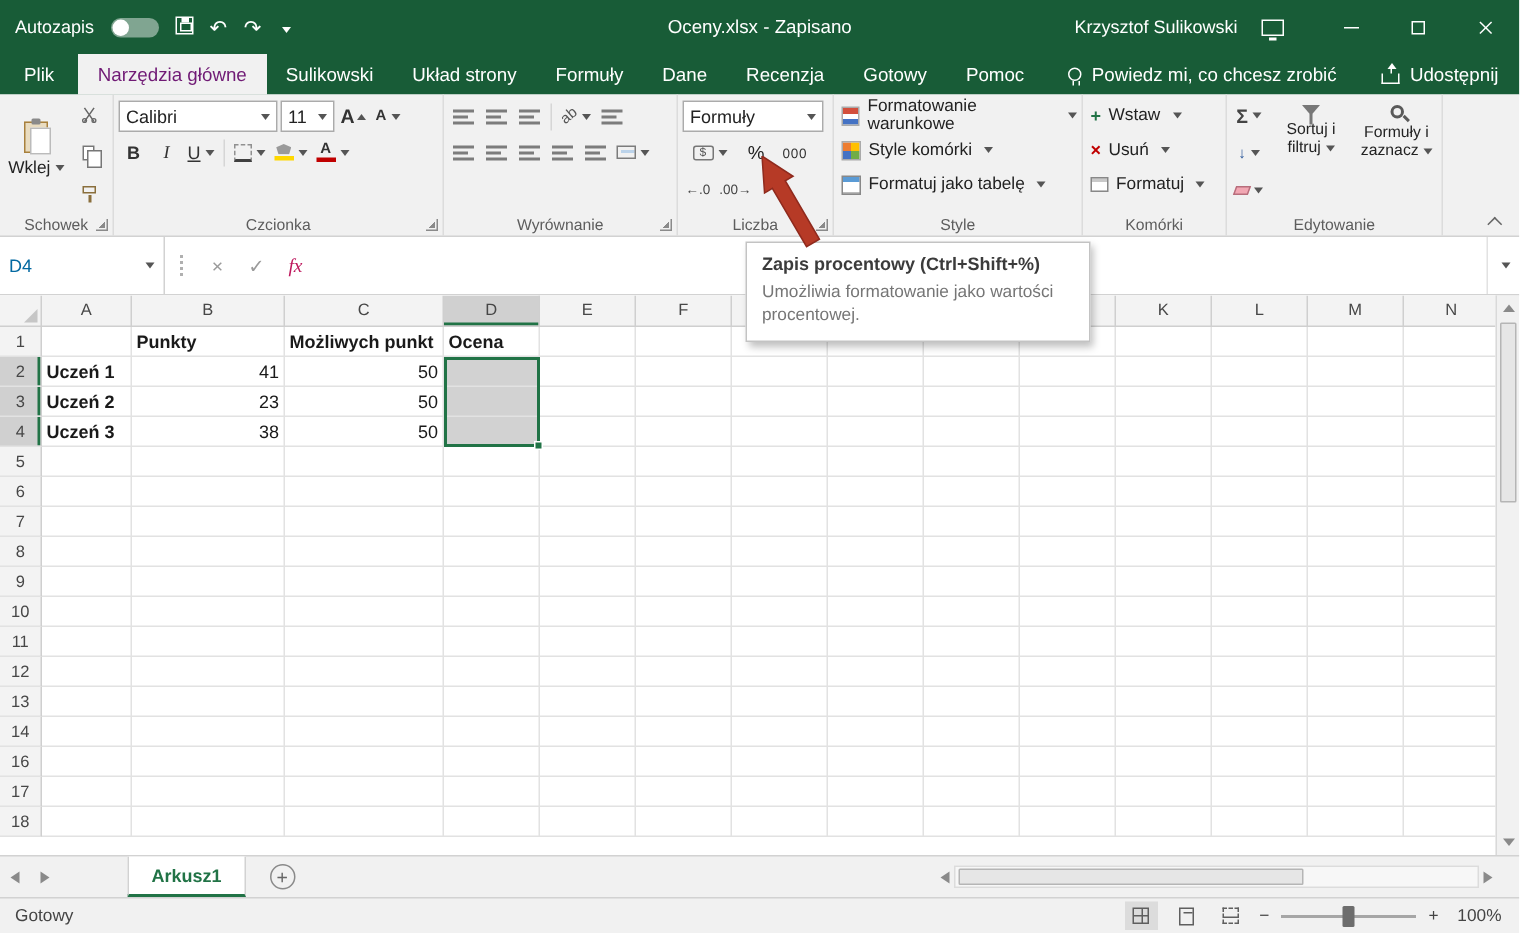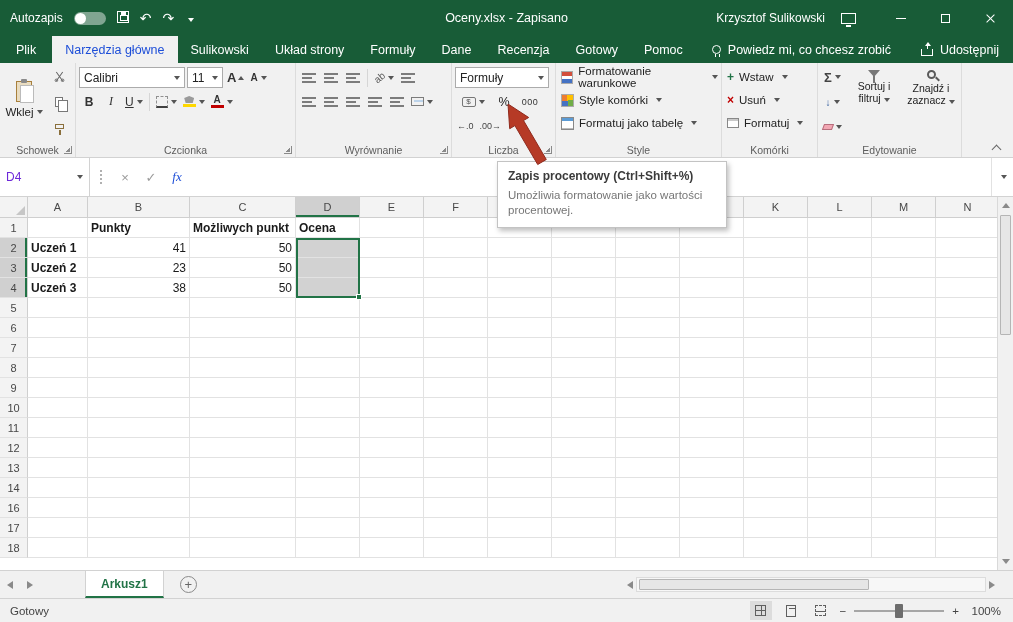--- a/index.html
+++ b/index.html
@@ -28,21 +28,21 @@
   .max-box{width:9px;height:9px;border:1px solid #fff}
   .close-x{position:relative;width:11px;height:11px}
   .close-x::before,.close-x::after{content:"";position:absolute;left:5px;top:0;width:1px;height:11px;background:#fff}
   .close-x::before{transform:rotate(45deg)}
   .close-x::after{transform:rotate(-45deg)}
 
   
   .tabstrip{position:absolute;top:36px;left:0;width:100%;height:27px;background:#185C37;display:flex;align-items:stretch;color:#fff;font-size:12.5px}
   .tab{padding:0 13px;display:flex;align-items:center}
   .tab.file{padding:0 16px}
-  .tab.active{background:#f1f1f1;color:#1d4ed8}
+  .tab.active{background:#f1f1f1;color:#701a75}
   .tellme{display:flex;align-items:center;gap:7px;margin-left:16px}
   .bulb-ic{width:9px;height:9px;border:1px solid #fff;border-radius:50%;position:relative;display:inline-block}
   .bulb-ic::after{content:"";position:absolute;left:2px;bottom:-4px;width:3px;height:3px;border-left:1px solid #fff;border-right:1px solid #fff}
   .share-btn{margin-left:auto;margin-right:14px;display:flex;align-items:center;gap:7px}
   .share-ic{width:12px;height:7px;border:1px solid #fff;border-top:none;position:relative;display:inline-block;margin-top:5px}
   .share-ic::before{content:"";position:absolute;left:3px;top:-7px;width:0;height:0;border-left:3px solid transparent;border-right:3px solid transparent;border-bottom:4px solid #fff}
   .share-ic::after{content:"";position:absolute;left:5px;top:-4px;width:1px;height:4px;background:#fff}
 
   
   .ribbon{position:absolute;top:63px;left:0;width:100%;height:95px;background:#f1f1f1;border-bottom:1px solid #d2d2d2;display:flex}
@@ -109,25 +109,25 @@
   .funnel::after{content:"";position:absolute;left:-1px;top:-1px;width:2px;height:7px;background:#777}
   .mag-ic{width:9px;height:9px;border:2px solid #5a5a5a;border-radius:50%;position:relative;display:inline-block}
   .mag-ic::after{content:"";position:absolute;left:6px;top:6px;width:5px;height:2px;background:#5a5a5a;transform:rotate(45deg)}
   .eraser-ic{width:10px;height:6px;background:#f2a7b3;border:1px solid #b76e7c;transform:skewX(-20deg);display:inline-block}
   .fill-down{color:#2b579a;font-size:10px;font-weight:700}
   .collapse-ribbon{position:absolute;right:8px;bottom:3px;width:16px;height:12px}
   .collapse-ribbon::before{content:"";position:absolute;left:4px;top:4px;width:6px;height:6px;border-left:1px solid #666;border-top:1px solid #666;transform:rotate(45deg)}
 
   
   .fbar{position:absolute;top:158px;left:0;width:100%;height:39px;background:#fff;border-bottom:1px solid #d2d2d2;display:flex;align-items:stretch}
-  .namebox{width:90px;border-right:1px solid #d2d2d2;display:flex;align-items:center;justify-content:space-between;padding:0 6px;font-size:12px;color:#6d28d9}
+  .namebox{width:110px;border-right:1px solid #d2d2d2;display:flex;align-items:center;justify-content:space-between;padding:0 6px;font-size:12px;color:#0369a1}
   .fsep{width:22px;display:flex;align-items:center;justify-content:center}
   .fsep i{width:2px;height:14px;border-left:2px dotted #b0b0b0}
   .fbtn{width:26px;display:flex;align-items:center;justify-content:center;font-size:13px;color:#9a9a9a}
-  .fbtn.fx{font-family:"Liberation Serif",serif;font-style:italic;color:#1d4ed8}
+  .fbtn.fx{font-family:"Liberation Serif",serif;font-style:italic;color:#be185d}
   .finput{flex:1;background:#fff}
   .fexpand{width:22px;border-left:1px solid #e2e2e2;display:flex;align-items:center;justify-content:center}
 
   
   .gridwrap{position:absolute;top:197px;left:0;width:997px;height:373px;overflow:hidden;background:#fff}
   .g-row{display:flex;height:20px;width:1000px}
   .g-row.hdr{height:21px}
   .g-corner{width:28px;background:#f3f3f3;border-right:1px solid #cfcfcf;border-bottom:1px solid #cfcfcf;position:relative}
   .g-corner::after{content:"";position:absolute;right:2px;bottom:2px;width:0;height:0;border-left:9px solid transparent;border-bottom:9px solid #c6c6c6}
   .g-colhdr{border-right:1px solid #cfcfcf;border-bottom:1px solid #cfcfcf;background:#f3f3f3;font-size:11px;color:#474747;display:flex;align-items:center;justify-content:center}
@@ -435,21 +435,21 @@
               <span class="eraser-ic"></span>
               <span class="caret"></span>
             </div>
         </div>
         <div class="bigbtn">
           <span class="funnel"></span>
           <span><span>Sortuj i filtruj</span><span class="caret"></span></span>
         </div>
         <div class="bigbtn">
           <span class="mag-ic"></span>
-          <span><span>Znajdź i zaznacz</span><span class="caret"></span></span>
+          <span><span>Formuły i zaznacz</span><span class="caret"></span></span>
         </div>
       </div>
       <div class="rg-label">Edytowanie</div>
     </div>
 
     <div class="collapse-ribbon"></div>
   </div>
 
   <div class="fbar">
     <div class="namebox">

